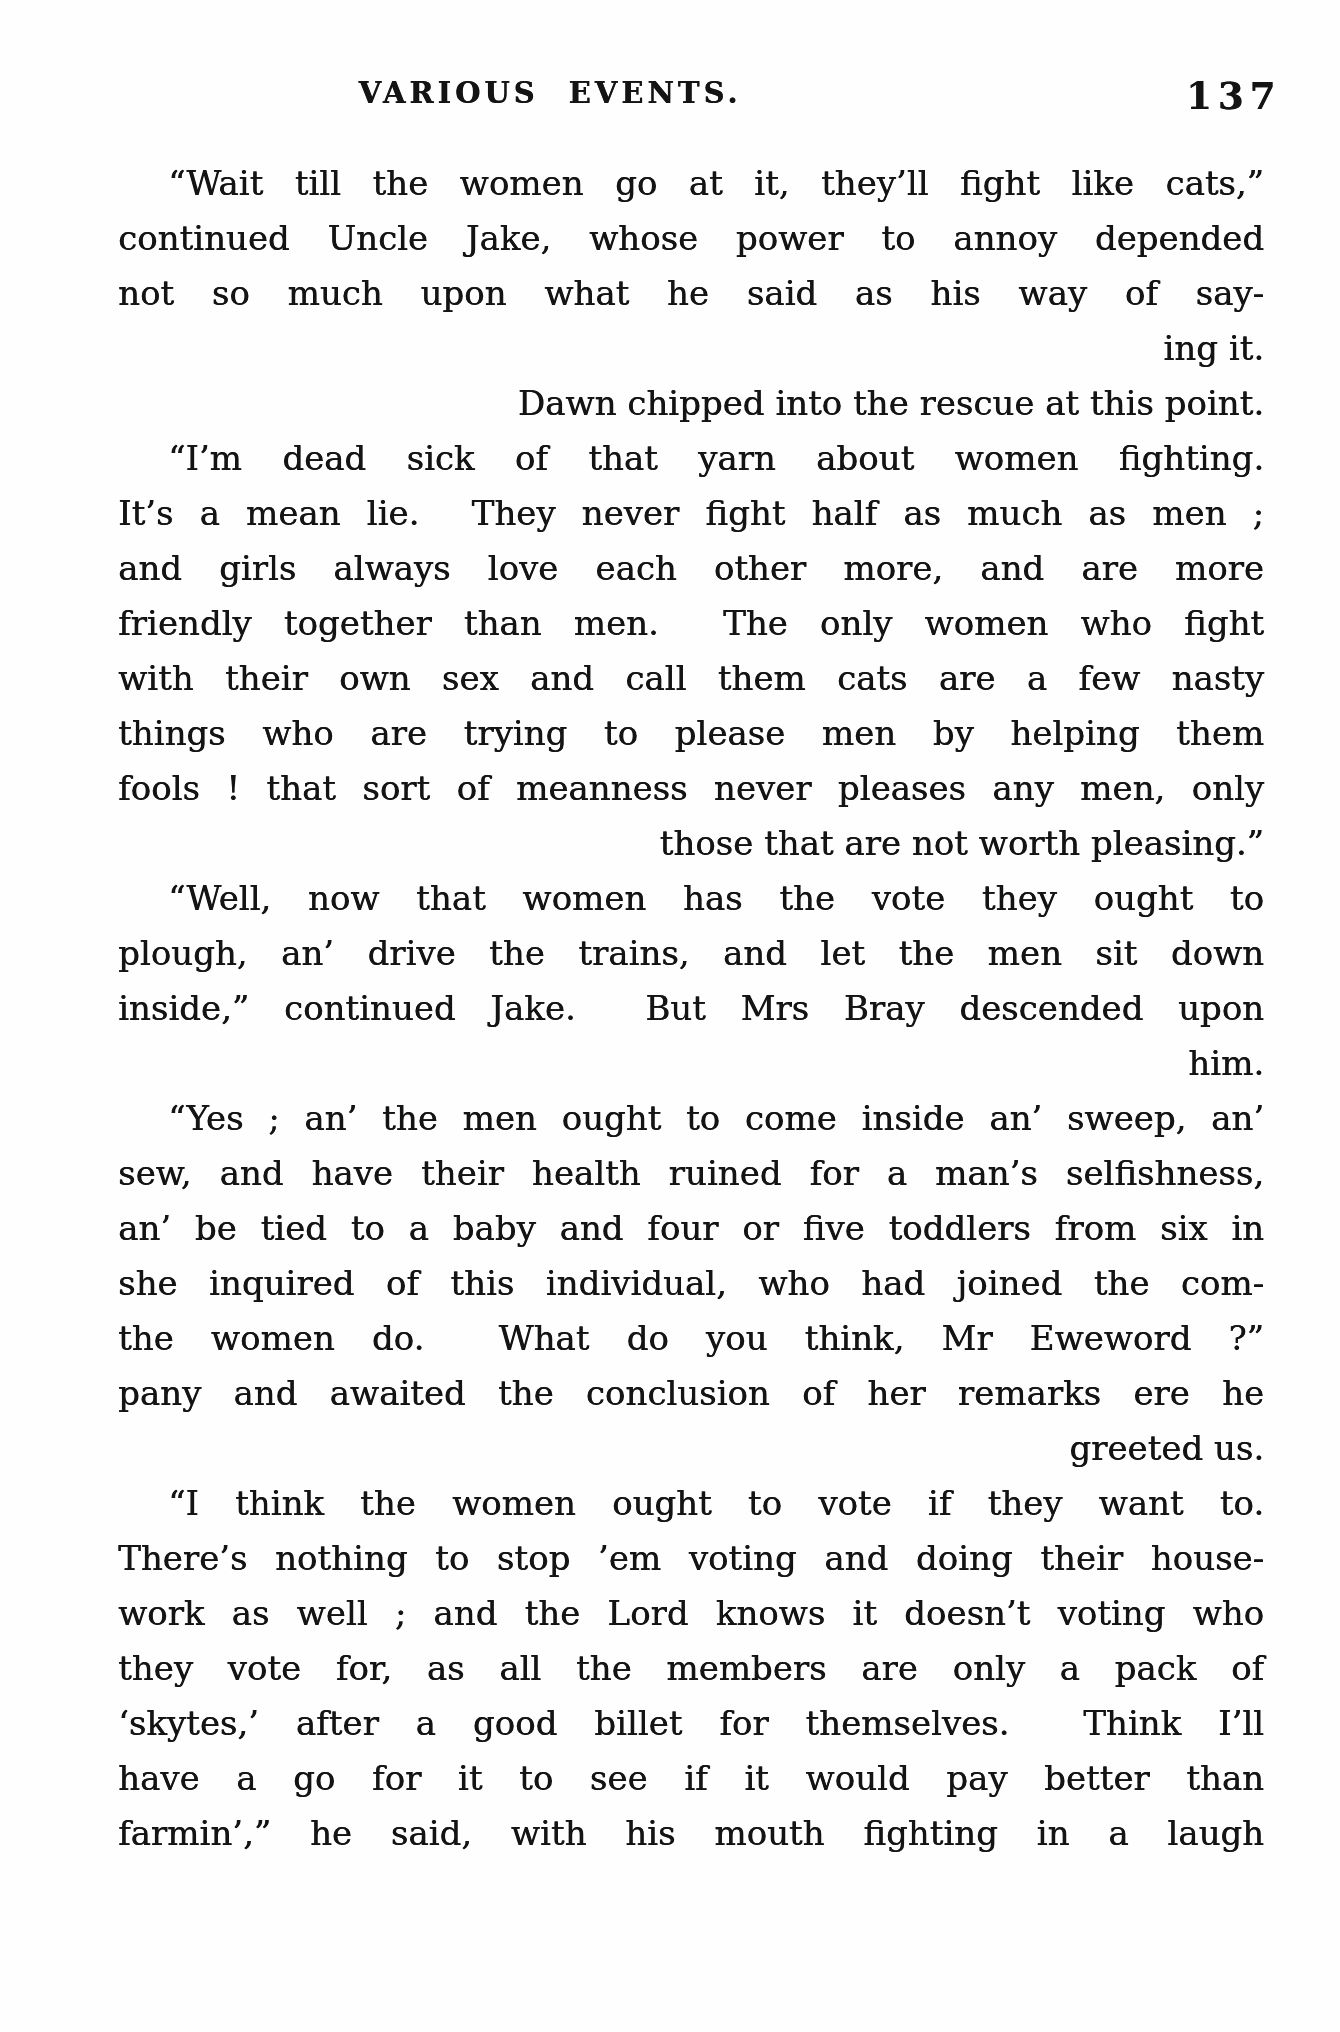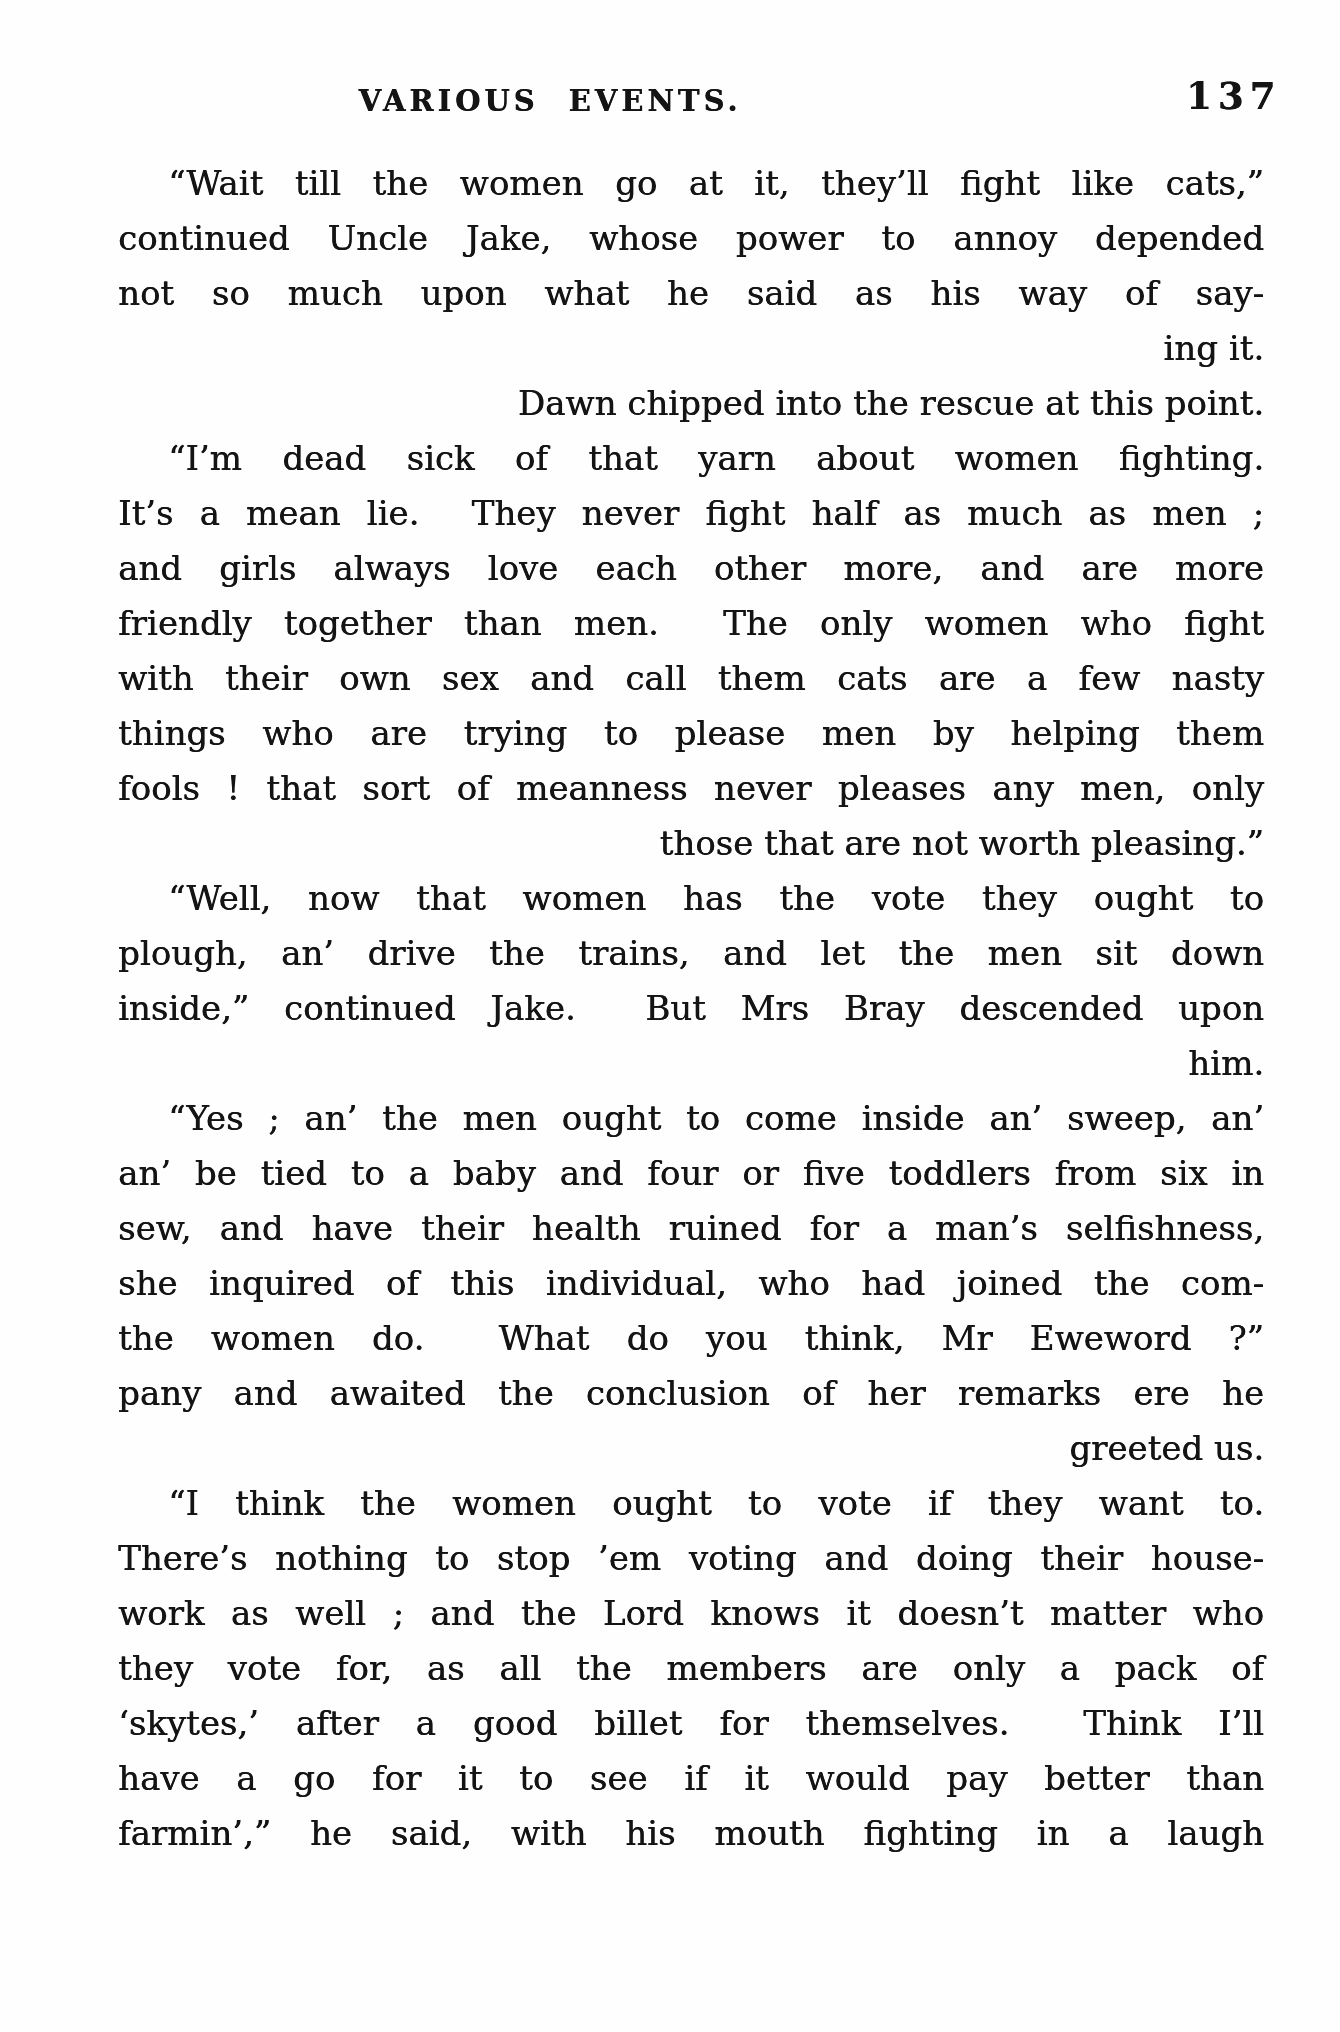--- a/index.html
+++ b/index.html
@@ -11,21 +11,21 @@
     position: relative;
     width: 1340px;
     height: 2032px;
     background: #fefefe;
     overflow: hidden;
     font-family: "DejaVu Serif", "Liberation Serif", serif;
     color: #141414;
   }
   .running-head {
     position: absolute;
-    top: 84px;
+    top: 76px;
     left: 0;
     width: 1100px;
     text-align: center;
     font-size: 29px;
     font-weight: 700;
     letter-spacing: 4px;
     word-spacing: 16px;
     text-shadow: 0.4px 0.3px 0 #141414;
   }
   .page-number {
@@ -78,28 +78,28 @@
     <div class="line j">friendly together than men.  The only women who fight</div>
     <div class="line j">with their own sex and call them cats are a few nasty</div>
     <div class="line j">things who are trying to please men by helping them</div>
     <div class="line j">fools ! that sort of meanness never pleases any men, only</div>
     <div class="line">those that are not worth pleasing.”</div>
     <div class="line j in">“Well, now that women has the vote they ought to</div>
     <div class="line j">plough, an’ drive the trains, and let the men sit down</div>
     <div class="line j">inside,” continued Jake.  But Mrs Bray descended upon</div>
     <div class="line">him.</div>
     <div class="line j in">“Yes ; an’ the men ought to come inside an’ sweep, an’</div>
+    <div class="line j">sew, and have their health ruined for a man’s selfishness,</div>
     <div class="line j">an’ be tied to a baby and four or five toddlers from six in</div>
-    <div class="line j">sew, and have their health ruined for a man’s selfishness,</div>
     <div class="line j">she inquired of this individual, who had joined the com-</div>
     <div class="line j">the women do.  What do you think, Mr Eweword ?”</div>
     <div class="line j">pany and awaited the conclusion of her remarks ere he</div>
     <div class="line">greeted us.</div>
     <div class="line j in">“I think the women ought to vote if they want to.</div>
     <div class="line j">There’s nothing to stop ’em voting and doing their house-</div>
-    <div class="line j">work as well ; and the Lord knows it doesn’t matter who</div>
+    <div class="line j">work as well ; and the Lord knows it doesn’t voting who</div>
     <div class="line j">they vote for, as all the members are only a pack of</div>
     <div class="line j">‘skytes,’ after a good billet for themselves.  Think I’ll</div>
     <div class="line j">have a go for it to see if it would pay better than</div>
     <div class="line j">farmin’,” he said, with his mouth fighting in a laugh</div>
   </div>
 
 </div>
 
 </body></html>

